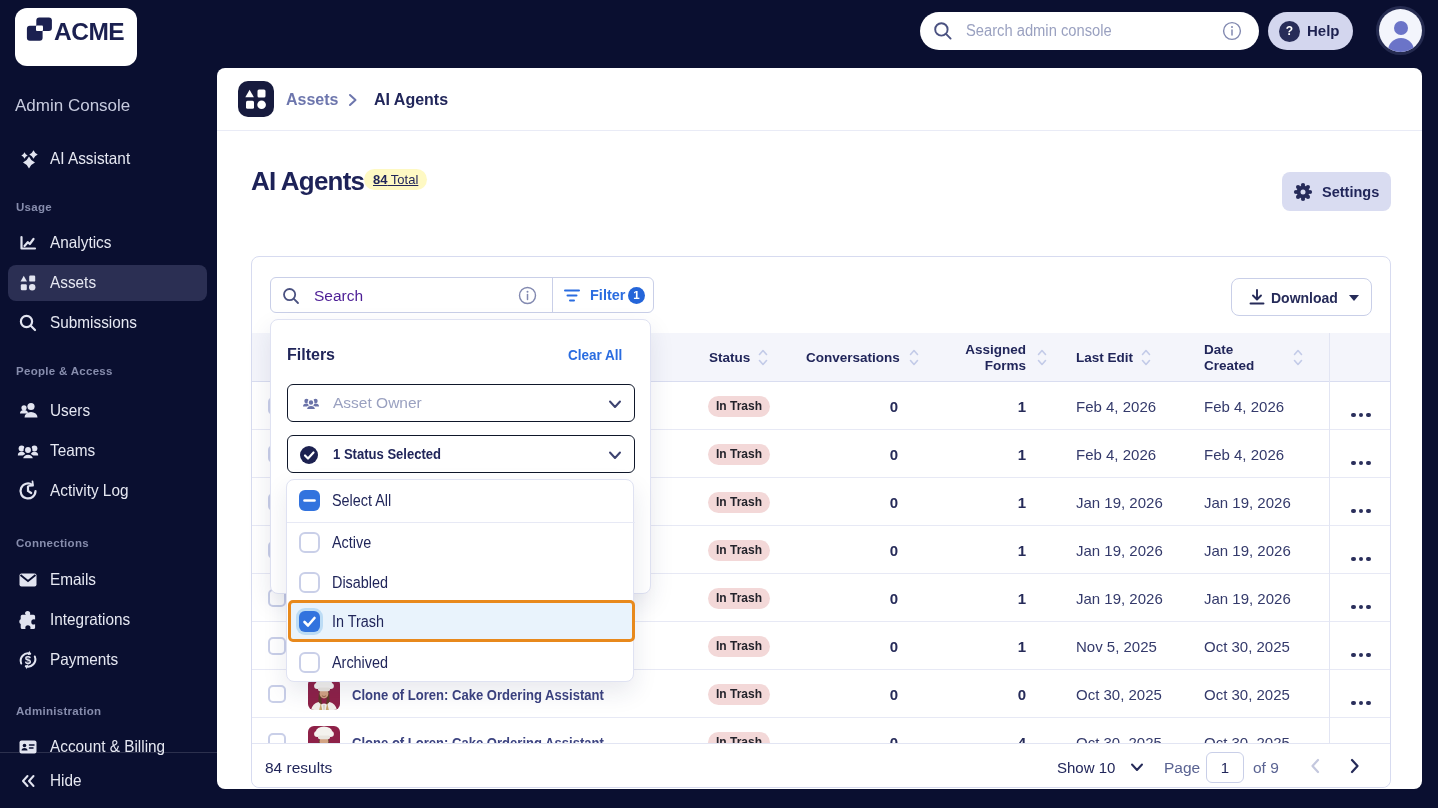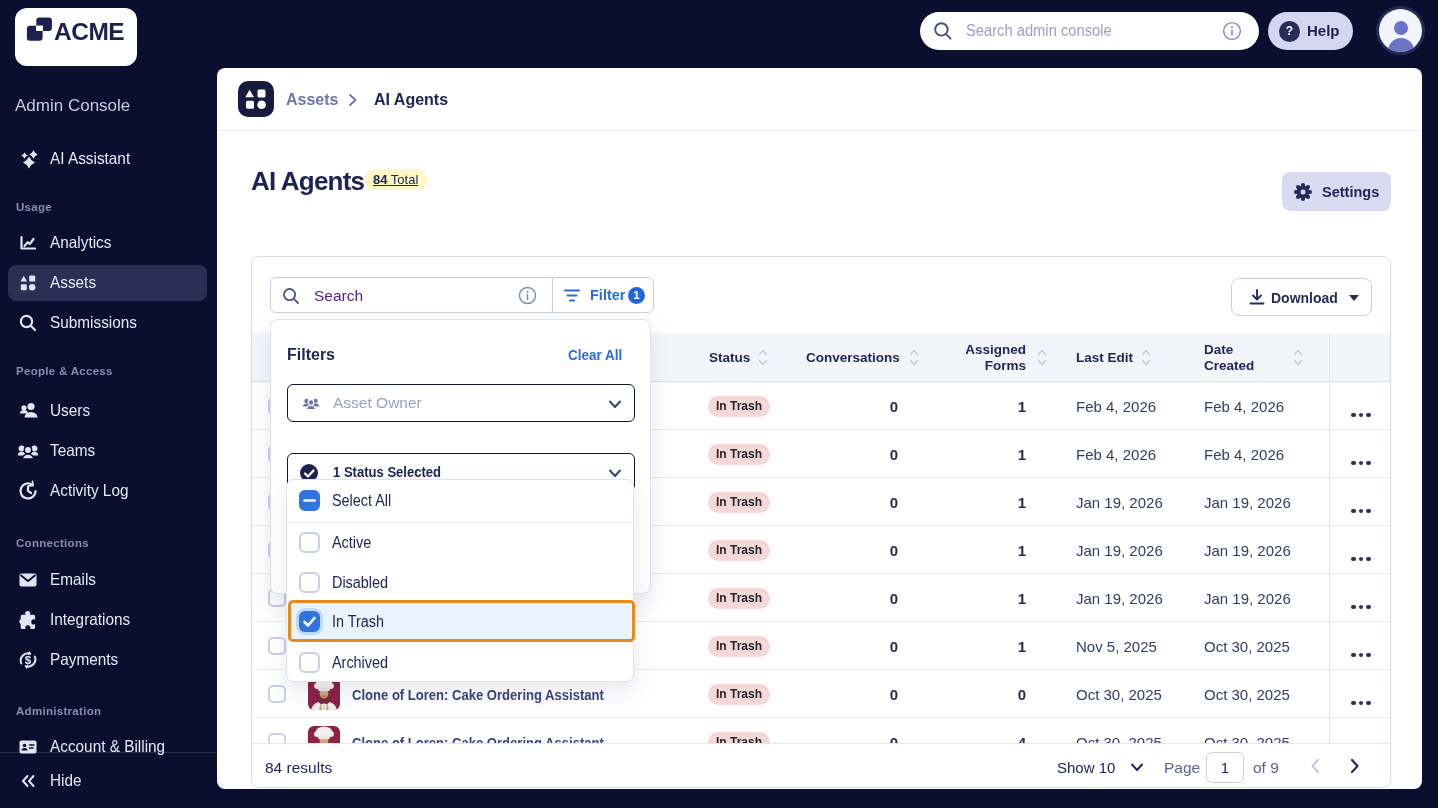--- a/index.html
+++ b/index.html
@@ -629,21 +629,21 @@
             <path d="M6.5 15.5 a4.5 4 0 0 1 9 0 Z" fill="#6a72a8" stroke="#fff" stroke-width="1.2"></path>
           </svg>
         </span>
         <span class="ph">Asset Owner</span>
         <span class="abs fchev" style="left:320px; top:15px;">
           <svg width="14" height="9" viewBox="0 0 14 9" fill="none">
             <path d="M2 1.5 L7 7 L12 1.5" stroke="#3d4370" stroke-width="2" stroke-linecap="round" stroke-linejoin="round"></path>
           </svg>
         </span>
       </div>
-    <div class="fsel" style="top:133px;">
+    <div class="fsel" style="top:115px;">
         <span class="cc" id="f-check">
           <svg width="18" height="18" viewBox="0 0 18 18" fill="none">
             <path d="M5 9.5 L8 12.5 L13.5 6.5" stroke="#fff" stroke-width="2.2" stroke-linecap="round" stroke-linejoin="round"></path>
           </svg>
         </span>
         <span class="tx">1 Status Selected</span>
         <span class="abs fchev" style="left:320px; top:15px;">
           <svg width="14" height="9" viewBox="0 0 14 9" fill="none">
             <path d="M2 1.5 L7 7 L12 1.5" stroke="#3d4370" stroke-width="2" stroke-linecap="round" stroke-linejoin="round"></path>
           </svg>

